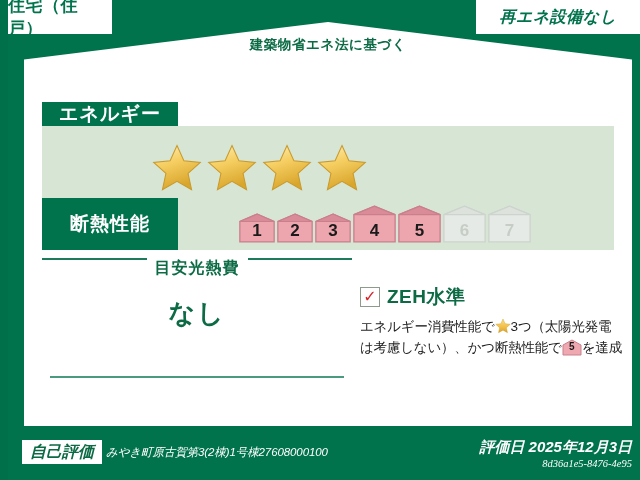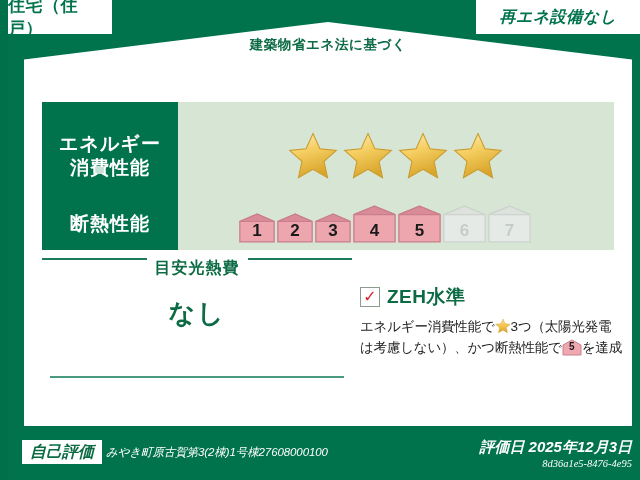--- a/index.html
+++ b/index.html
@@ -41,21 +41,21 @@
 
   
   .perf-row{ position:absolute; left:18px; width:572px; display:flex; }
   .perf-label{
     background:#00734d; color:#ffffff; font-weight:bold;
     display:flex; flex-direction:column; align-items:center; justify-content:center;
     text-align:center; line-height:1.25; letter-spacing:1px;
   }
   .perf-body{ background:#d7e5d4; flex:1; display:flex; align-items:center; }
 
-  #row-energy{ top:14px; height:108px; }
+  #row-energy{ top:14px; height:108px;flex-direction:column; }
   #row-energy .perf-label{ width:136px; font-size:19px; }
   #row-insul{ top:110px; height:52px; }
   #row-insul .perf-label{ width:136px; font-size:19px; }
 
   
   #stars{ display:flex; gap:5px; margin-left:110px; }
   .star{ width:50px; height:50px; display:block; }
 
   
   #houses{ display:flex; align-items:flex-end; margin-left:60px; }
@@ -134,21 +134,20 @@
 
   <div id="titles">
     <div id="title-sub">建築物省エネ法に基づく</div>
   </div>
 
   <div id="panel">
 
     <div id="row-energy" class="perf-row">
       <div class="perf-label">
         <span>エネルギー</span>
-        <span>消費性能</span>
       </div>
       <div class="perf-body">
         <div id="stars">
             <svg class="star" viewBox="0 0 24 24">
               <defs>
                 <linearGradient id="sg0" x1="0" y1="0" x2="0.35" y2="1">
                   <stop offset="0%" stop-color="#fdf0c0"></stop>
                   <stop offset="45%" stop-color="#f6cf63"></stop>
                   <stop offset="100%" stop-color="#d9a62c"></stop>
                 </linearGradient>

